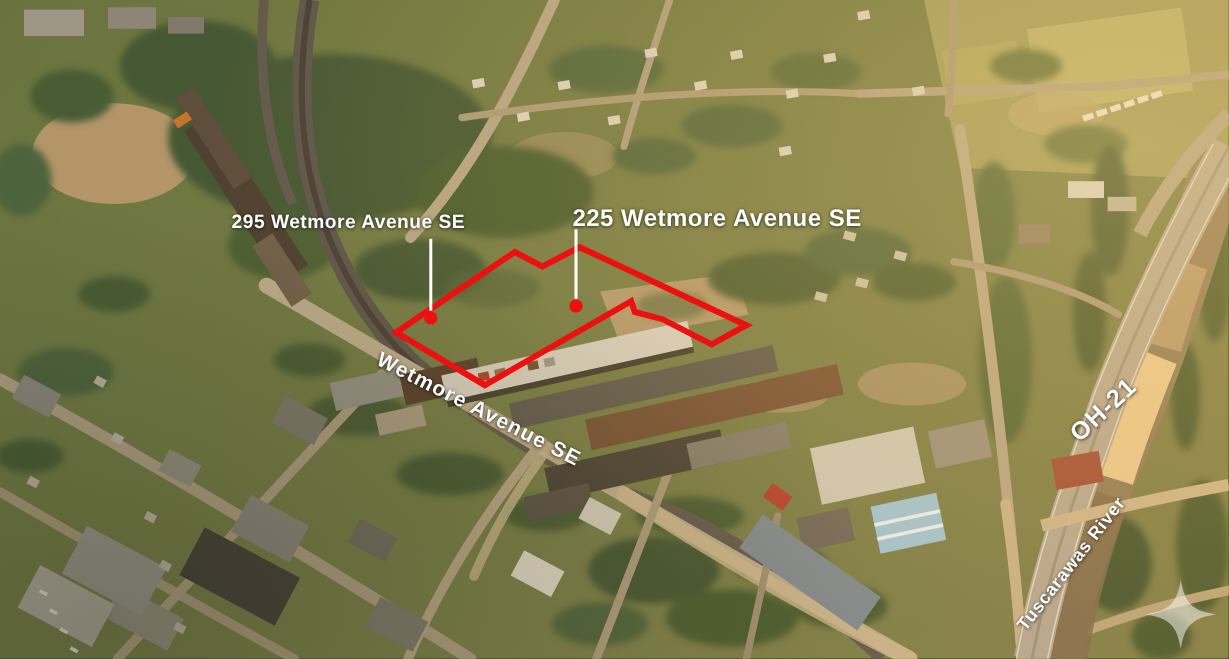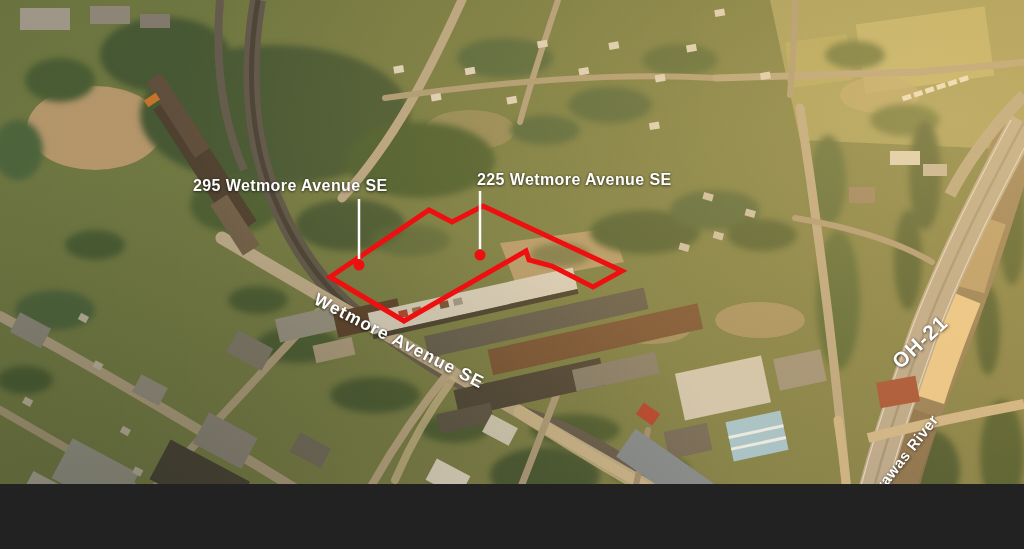--- a/index.html
+++ b/index.html
@@ -1,27 +1,27 @@
 <!DOCTYPE html>
 <html><head>
 <meta charset="utf-8">
 <style>
   html,body{margin:0;padding:0;background:#222;}
   #stage{
-    position:relative;width:1024px;height:484px;overflow:hidden;
+    position:relative;width:1024px;height:549px;overflow:hidden;
     font-family:"Liberation Sans","DejaVu Sans",sans-serif;
   }
   #stage svg{position:absolute;left:0;top:0;}
   .ann-label{
     position:absolute;color:#ffffff;font-weight:700;white-space:nowrap;
     text-shadow:0 1px 3px rgba(0,0,0,.55), 0 0 2px rgba(0,0,0,.35);
     letter-spacing:.4px;
   }
   #label-295{left:193px;top:177px;font-size:16px;}
-  #label-225{left:477px;top:171px;font-size:16px;}
+  #label-225{left:477px;top:171px;font-size:20px;}
   #label-street{
     left:320px;top:289px;font-size:17.5px;letter-spacing:1.1px;
     transform:rotate(27deg);transform-origin:0 0;
   }
   #label-highway{
     left:920px;top:342px;font-size:21px;letter-spacing:1px;
     transform:translate(-50%,-50%) rotate(-43deg);
   }
   #label-river{
     left:893px;top:470px;font-size:15px;letter-spacing:.6px;

